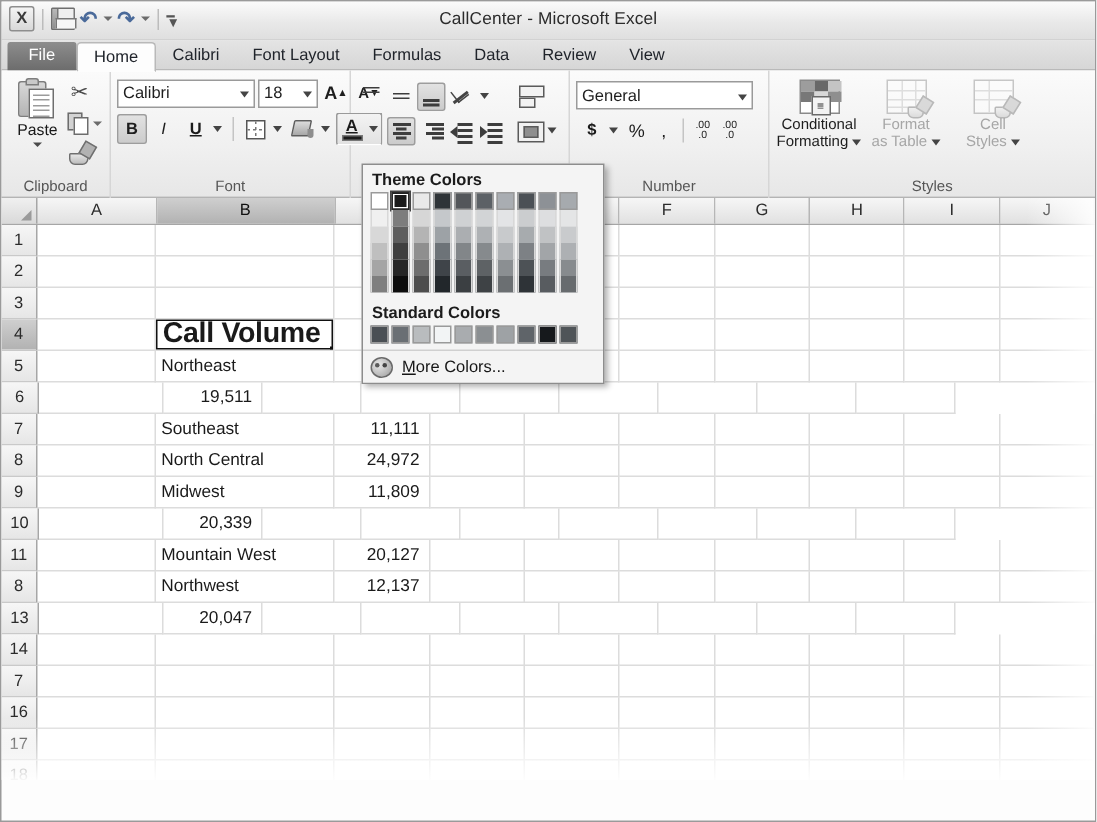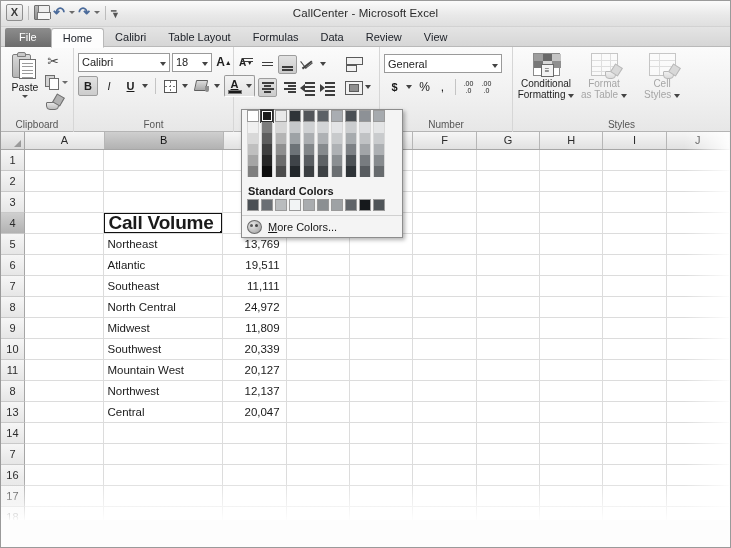--- a/index.html
+++ b/index.html
@@ -287,21 +287,21 @@
       <span class="qat-more">━<br>▼</span>
     </div>
     <div class="title-text">CallCenter  -  Microsoft Excel</div>
   </div>
 
   <div class="tabstrip">
     <div class="tabs">
       <div class="tab file">File</div>
       <div class="tab active">Home</div>
       <div class="tab">Calibri</div>
-      <div class="tab">Table Layout</div>
+      <div class="tab">Font Layout</div>
       <div class="tab">Formulas</div>
       <div class="tab">Data</div>
       <div class="tab">Review</div>
       <div class="tab">View</div>
     </div>
   </div>
 
   <div class="ribbon">
 
     <div class="grp g-clip">
@@ -645,21 +645,20 @@
           <div class="cell" style="width: 66px;"></div>
           <div class="cell" style="width: 66px;"></div>
           <div class="cell" style="width: 66px;"></div>
           <div class="cell" style="width: 66px;"></div>
           <div class="cell" style="width: 66px;"></div>
           <div class="cell" style="width: 66px;"></div>
         </div>
         <div class="row">
           <div class="rh">6</div>
           <div class="cell" style="width: 83px;"></div>
-          <div class="cell" style="width: 124px;">Atlantic</div>
           <div class="cell num" style="width: 66px;">19,511</div>
           <div class="cell" style="width: 66px;"></div>
           <div class="cell" style="width: 66px;"></div>
           <div class="cell" style="width: 66px;"></div>
           <div class="cell" style="width: 66px;"></div>
           <div class="cell" style="width: 66px;"></div>
           <div class="cell" style="width: 66px;"></div>
           <div class="cell" style="width: 66px;"></div>
         </div>
         <div class="row">
@@ -697,21 +696,20 @@
           <div class="cell" style="width: 66px;"></div>
           <div class="cell" style="width: 66px;"></div>
           <div class="cell" style="width: 66px;"></div>
           <div class="cell" style="width: 66px;"></div>
           <div class="cell" style="width: 66px;"></div>
           <div class="cell" style="width: 66px;"></div>
         </div>
         <div class="row">
           <div class="rh">10</div>
           <div class="cell" style="width: 83px;"></div>
-          <div class="cell" style="width: 124px;">Southwest</div>
           <div class="cell num" style="width: 66px;">20,339</div>
           <div class="cell" style="width: 66px;"></div>
           <div class="cell" style="width: 66px;"></div>
           <div class="cell" style="width: 66px;"></div>
           <div class="cell" style="width: 66px;"></div>
           <div class="cell" style="width: 66px;"></div>
           <div class="cell" style="width: 66px;"></div>
           <div class="cell" style="width: 66px;"></div>
         </div>
         <div class="row">
@@ -736,21 +734,20 @@
           <div class="cell" style="width: 66px;"></div>
           <div class="cell" style="width: 66px;"></div>
           <div class="cell" style="width: 66px;"></div>
           <div class="cell" style="width: 66px;"></div>
           <div class="cell" style="width: 66px;"></div>
           <div class="cell" style="width: 66px;"></div>
         </div>
         <div class="row">
           <div class="rh">13</div>
           <div class="cell" style="width: 83px;"></div>
-          <div class="cell" style="width: 124px;">Central</div>
           <div class="cell num" style="width: 66px;">20,047</div>
           <div class="cell" style="width: 66px;"></div>
           <div class="cell" style="width: 66px;"></div>
           <div class="cell" style="width: 66px;"></div>
           <div class="cell" style="width: 66px;"></div>
           <div class="cell" style="width: 66px;"></div>
           <div class="cell" style="width: 66px;"></div>
           <div class="cell" style="width: 66px;"></div>
         </div>
         <div class="row">
@@ -817,20 +814,21 @@
           <div class="cell" style="width: 66px;"></div>
           <div class="cell" style="width: 66px;"></div>
           <div class="cell" style="width: 66px;"></div>
         </div>
       </div>
     <div class="fade"></div>
     <div class="fade-r"></div>
   </div>
 
   <div class="fc-menu">
+    <div class="fc-sec">Theme Colors</div>
     <div class="fc-grid">
       <div class="fc-row" id="theme-base-row">
           <span class="sw" style="background: rgb(255, 255, 255);"></span>
           <span class="sw sel" style="background: rgb(27, 27, 27);"></span>
           <span class="sw" style="background: rgb(233, 233, 233);"></span>
           <span class="sw" style="background: rgb(47, 52, 56);"></span>
           <span class="sw" style="background: rgb(83, 86, 90);"></span>
           <span class="sw" style="background: rgb(92, 97, 102);"></span>
           <span class="sw" style="background: rgb(169, 173, 178);"></span>
           <span class="sw" style="background: rgb(75, 80, 85);"></span>

